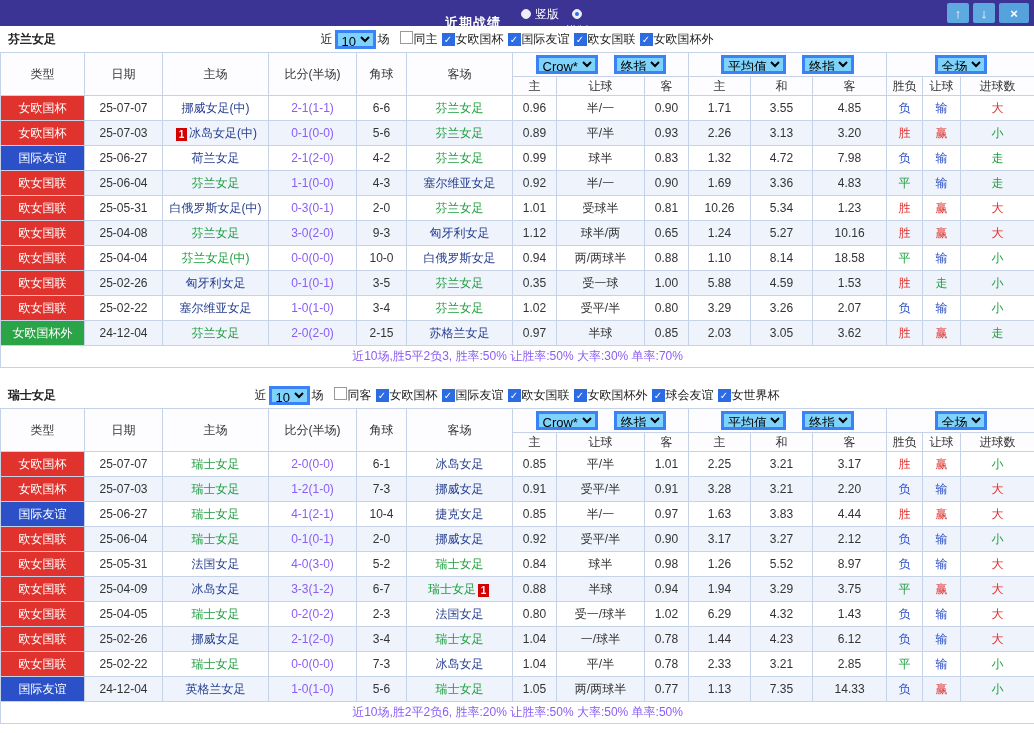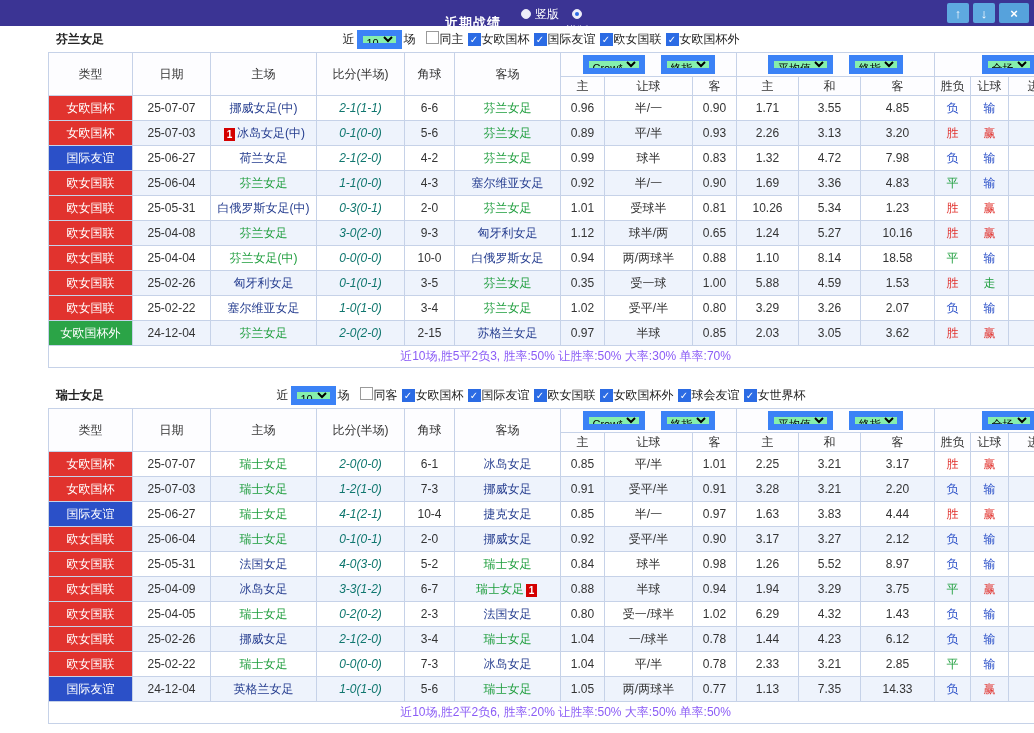--- a/index.html
+++ b/index.html
@@ -20,27 +20,27 @@
   .radio-circle { width:10px; height:10px; border:1px solid #e6e6f6; border-radius:50%;
     background:#efeffa; position:relative; display:inline-block; }
   .radio-circle.sel::after { content:""; position:absolute; left:2px; top:2px; right:2px; bottom:2px;
     background:#2b6be4; border-radius:50%; }
   .tb-buttons { position:absolute; right:5px; top:3px; display:flex; gap:4px; }
   .tb-btn { min-width:22px; height:20px; padding:0 4px; background:#5ea9e0; color:#fff;
     display:flex; align-items:center; justify-content:center; font-size:13px; font-weight:bold;
     border-radius:2px; cursor:pointer; }
   .tb-btn.close { min-width:30px; background:#56a2dc; }
   
-  .section { width:1034px;padding-left:48px; }
+  .section { width:1034px; }
   .section + .section { margin-top:14px; }
   .filterbar { height:26px; position:relative; display:flex; align-items:center;
     justify-content:center; background:#fff; }
   .team-name { position:absolute; left:8px; font-weight:bold; color:#222; font-size:12px; }
   .filter-controls { display:inline-flex; align-items:center; gap:2px; color:#222; }
-  select { font-size:11px; height:19px; font-family:inherit; border:6px solid #3b82f6; background:#86efac; }
+  select { font-size:13px; height:19px; font-family:inherit; border:3px solid #3b82f6; background:#7dd3fc; }
   .cb { width:13px; height:13px; display:inline-block; margin-right:1px; flex:none; }
   .cb.checked { background:#2b6be4; border:1px solid #2b6be4; color:#fff; font-size:10px;
     line-height:12px; text-align:center; }
   .cb.unchecked { background:#fff; border:1px solid #9a9a9a; }
   label.comp { display:inline-flex; align-items:center; margin-left:5px; cursor:pointer; }
   label.samev { display:inline-flex; align-items:flex-start; margin-left:8px; cursor:pointer;font-family:Liberation Serif, serif; }
   
   table { border-collapse:collapse; table-layout:fixed; width:1034px; border:1px solid #9fb3d6; }
   th, td { border:1px solid #c6d2e8; text-align:center; padding:0; overflow:hidden; white-space:nowrap; }
   thead th { font-weight:normal; background:#fdfdff; color:#333; font-size:12px; }
@@ -50,21 +50,21 @@
   tbody td { height:25px; font-size:12px; }
   tbody tr:nth-child(odd) { background:#fff; }
   tbody tr:nth-child(even) { background:#eef3fc; }
   .type-red   { background:#e1332e; color:#fff; }
   .type-blue  { background:#2b50c8; color:#fff; }
   .type-green { background:#2ba447; color:#fff; }
   .t-red   { color:#e1332e; }
   .t-blue  { color:#2b50c8; }
   .t-green { color:#1f9e3e; }
   .t-navy  { color:#253d8f; }
-  .score   { color:#0f766e;font-style:italic; }
+  .score   { color:#8b5cf6; }
   .teamlink { cursor:pointer; }
   .badge1 { display:inline-block; background:#d40000; color:#fff; width:11px; height:13px;
     font-size:10px; line-height:13px; font-weight:bold; vertical-align:-1px; margin:0 2px; }
   tr.summary-row td { height:22px; background:#fff; color:#8b5cf6; font-size:12px; }
 </style>
 </head>
 <body>
 
 <div class="titlebar">
   <div class="titlebar-center">

